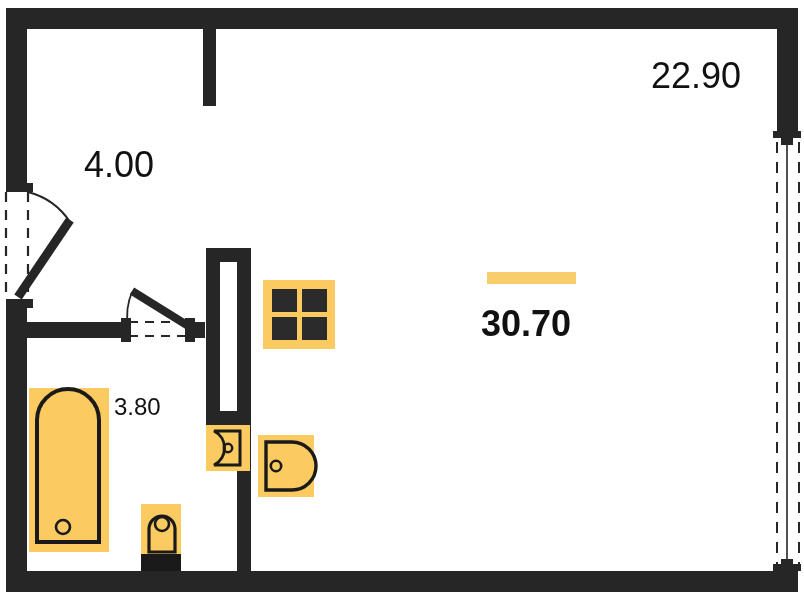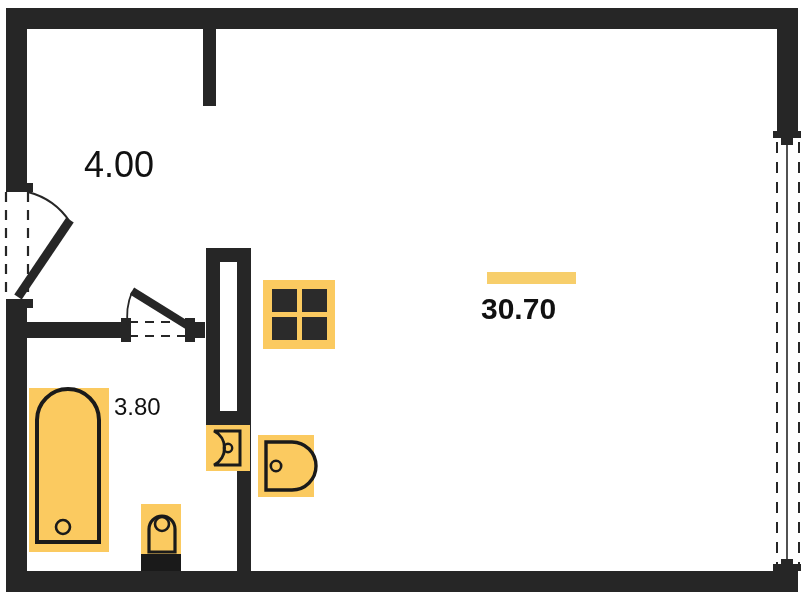--- a/index.html
+++ b/index.html
@@ -135,22 +135,23 @@
         <rect x="263" y="280" width="72" height="69" fill="#FBCA60"></rect>
         <rect x="272" y="289" width="25" height="23" fill="#2B2B2B"></rect>
         <rect x="302" y="289" width="25" height="23" fill="#2B2B2B"></rect>
         <rect x="272" y="317" width="25" height="23" fill="#2B2B2B"></rect>
         <rect x="302" y="317" width="25" height="23" fill="#2B2B2B"></rect>
       </g>
 
     </g>
   </svg>
 
+  <div class="dim-label" id="label-width-top-right" style="left:651px; top:58px; font-size:36px;">22.90</div>
 
   <div class="dim-label" id="label-width-top-left" style="left:84px; top:147px; font-size:36px;">4.00</div>
 
   <div class="dim-label" id="label-bathroom-dim" style="left:114px; top:395px; font-size:24px;">3.80</div>
 
   <div id="area-swatch" style="left:487px; top:272px; width:89px; height:12px; background:#F7CE6B;"></div>
 
-  <div class="dim-label" id="label-area-total" style="left:481px; top:294px; font-size:30px;">30.70</div>
+  <div class="dim-label" id="label-area-total" style="left:481px; top:306px; font-size:36px;">30.70</div>
 
 </div>
 
 </body></html>

